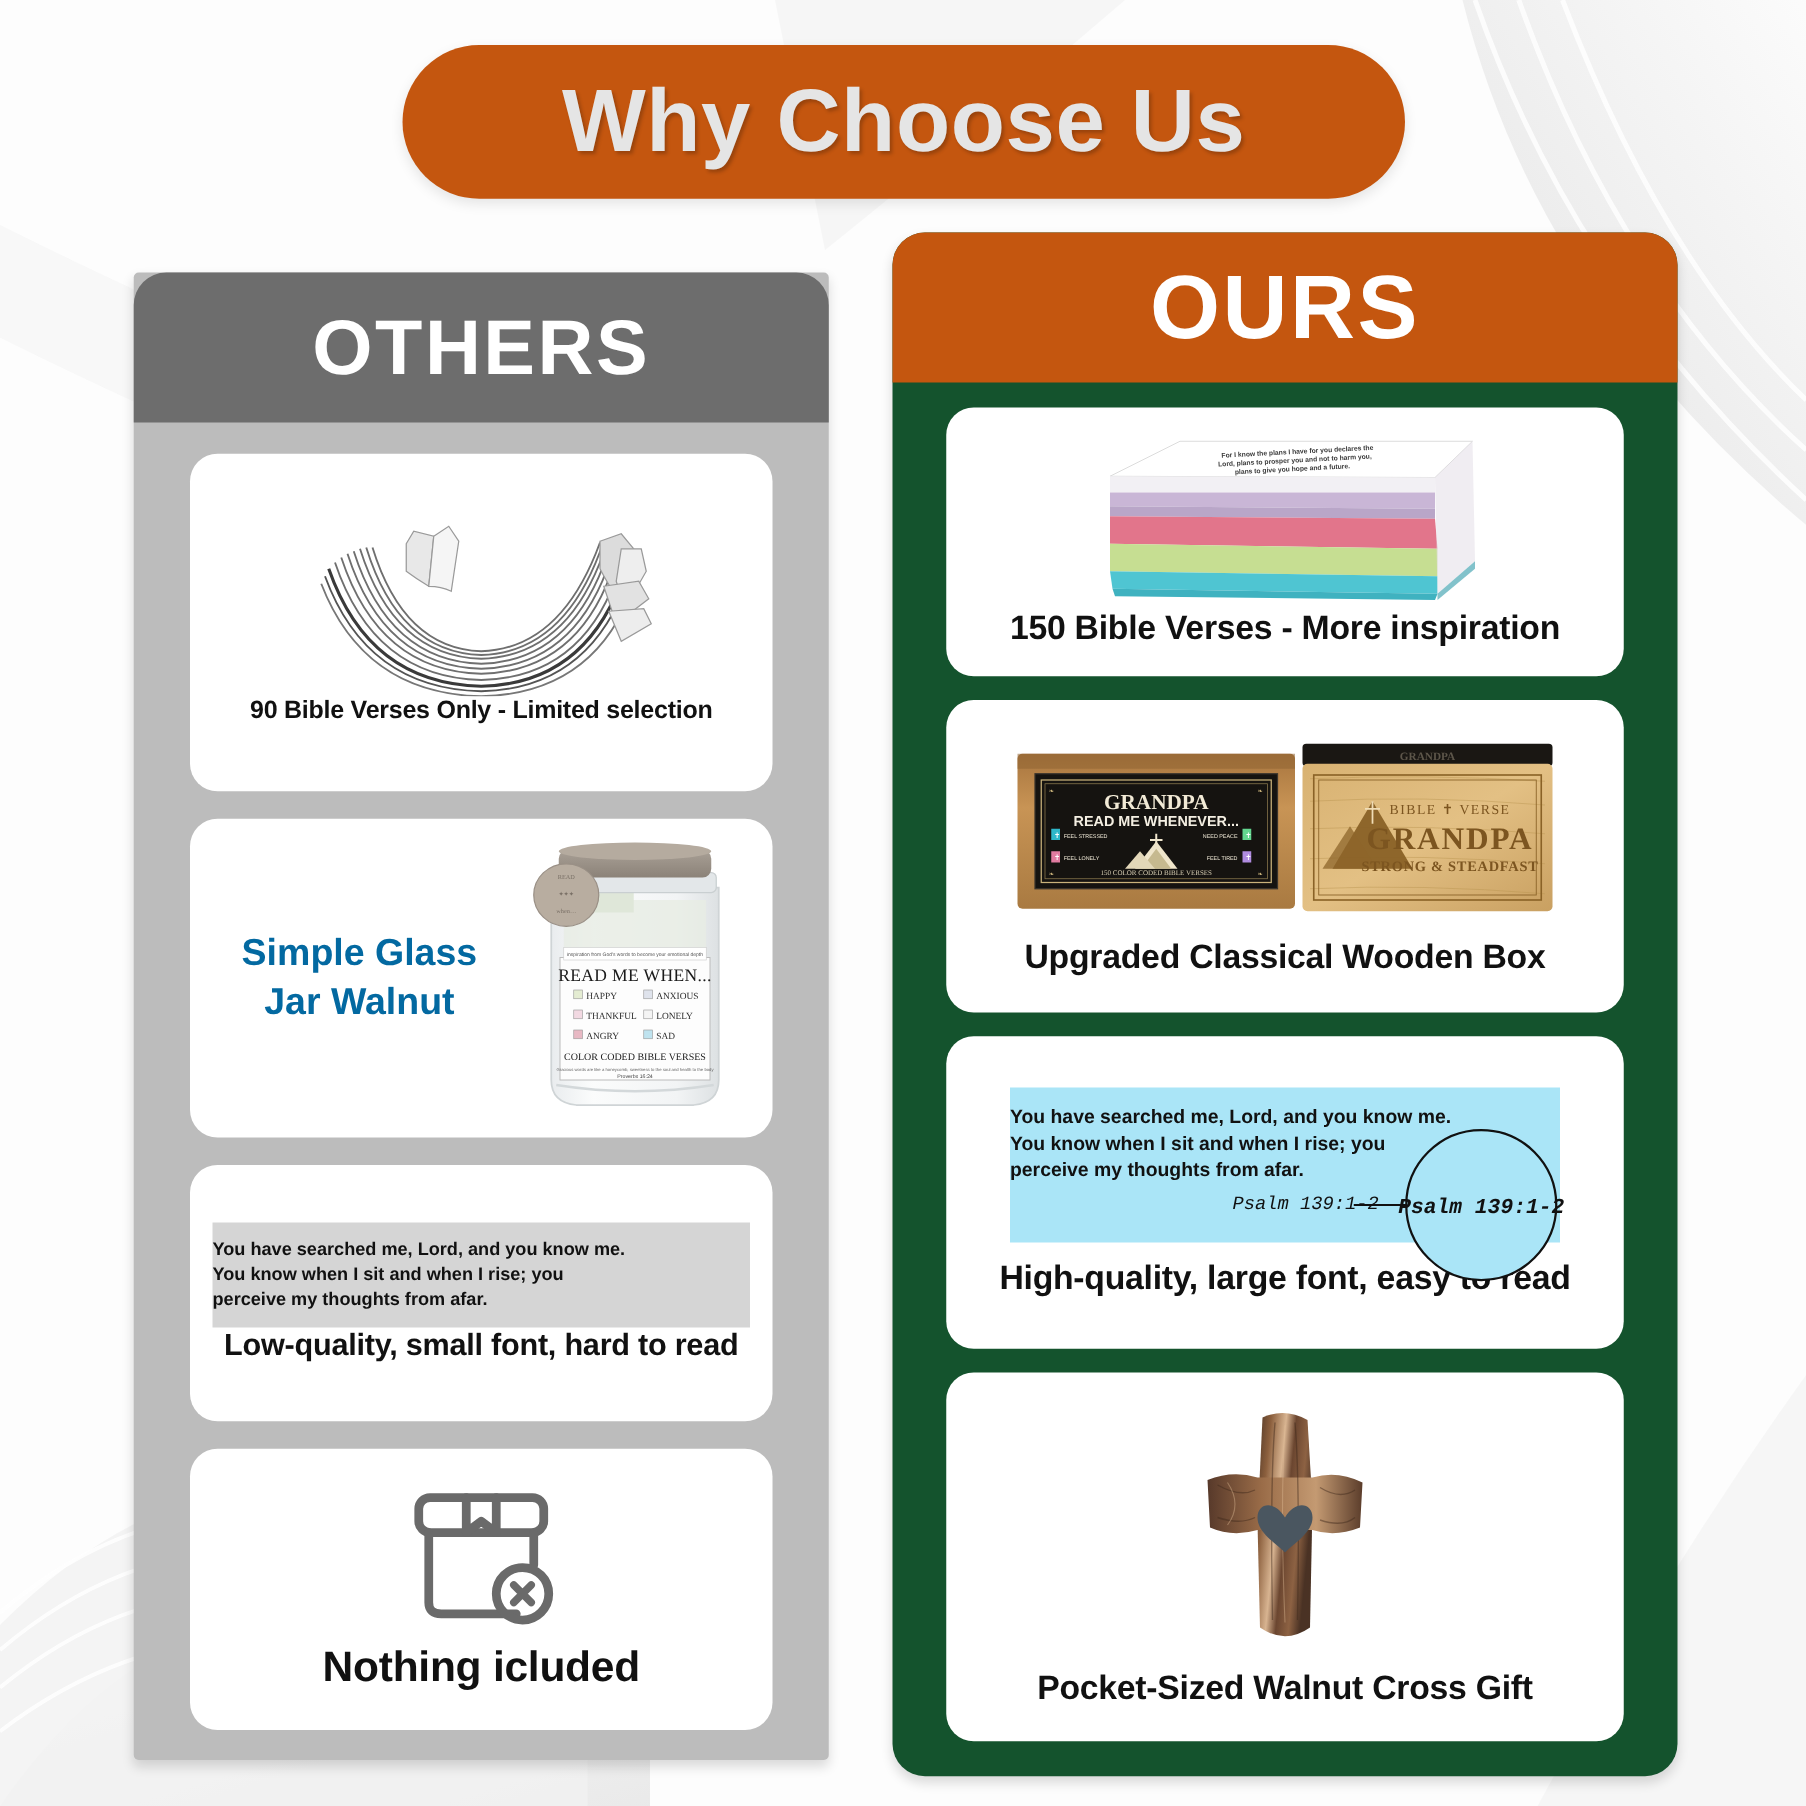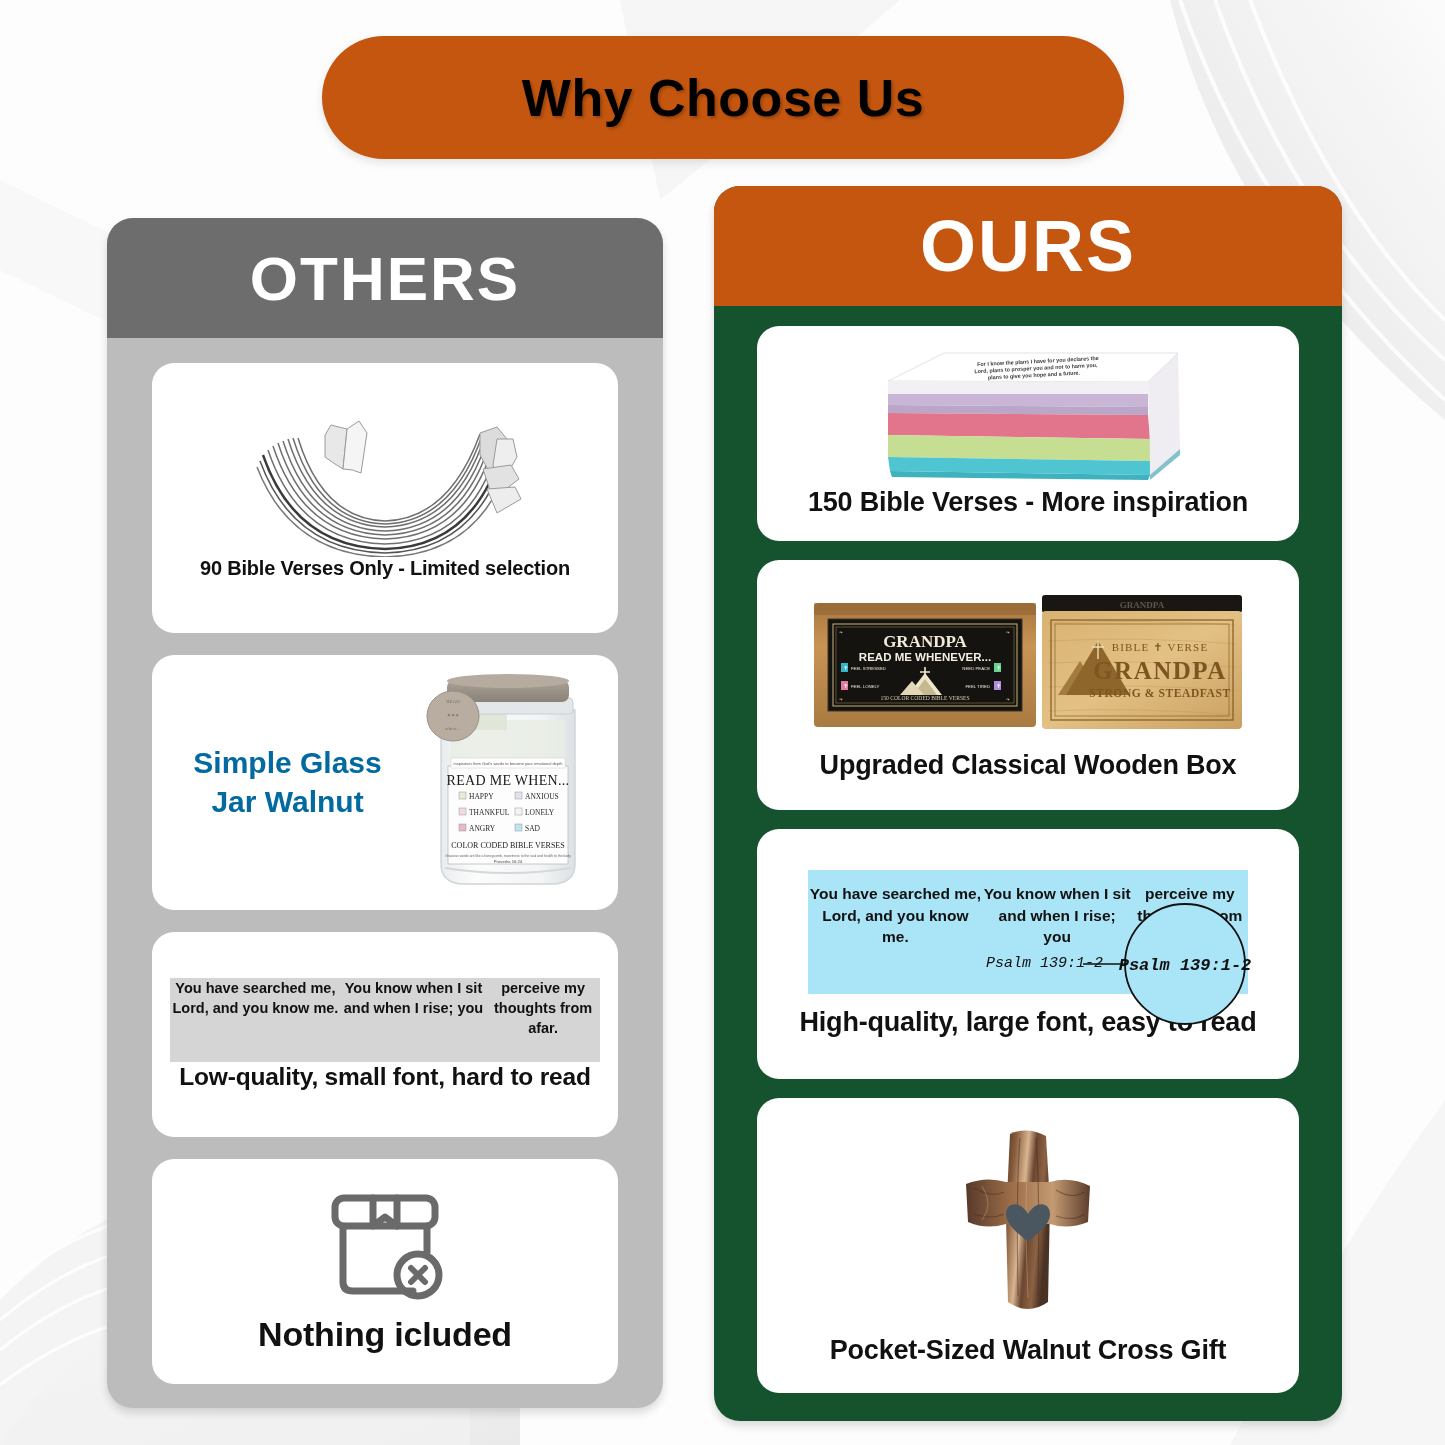--- a/index.html
+++ b/index.html
@@ -18,33 +18,33 @@
   .title-pill {
     position: absolute; left: 322px; top: 36px;
     width: 802px; height: 123px;
     background: #c4560f;
     border-radius: 62px;
     display: flex; align-items: center; justify-content: center;
     z-index: 5;
     box-shadow: 0 4px 10px rgba(0,0,0,.10);
   }
   .title-pill span {
-    color: #000000; font-size: 52px; font-weight: bold;
+    color: #e5e5e5; font-size: 71px; font-weight: bold;
     letter-spacing: .5px; line-height: 1;
     font-family: "Liberation Sans", sans-serif;
     text-shadow: 2px 2px 3px rgba(0,0,0,.22);
   }
 
   
   .panel { position: absolute; z-index: 3; }
 
   .panel-others {
     left: 107px; top: 218px; width: 556px; height: 1190px;
     background: #bcbcbc;
-    border-radius: 26px;
+    border-radius: 4px;
     box-shadow: 0 5px 9px rgba(0,0,0,.14);
   }
   .panel-ours {
     left: 714px; top: 186px; width: 628px; height: 1235px;
     background: #14532d;
     border-radius: 26px;
     box-shadow: 0 5px 9px rgba(0,0,0,.14);
   }
 
   .panel-head {
@@ -101,22 +101,22 @@
 
   
   .jar-card-inner {
     display: flex; align-items: center; justify-content: center;
     width: 100%; height: 100%; gap: 10px; padding: 0 18px;
   }
   .jar-text { font-size: 30px; font-weight: bold; line-height: 1.28; color: #0369a1; text-align: center; flex: 1; }
 
   
   .verse-box {
-    text-align: center; font-weight: bold; color: #111;
-    display: flex; flex-direction: row; justify-content: center;
+    text-align: left; font-weight: bold; color: #111;
+    display: flex; flex-direction: column; justify-content: center;
   }
   .verse-gray {
     width: 430px; height: 84px; background: #d5d5d5;
     font-size: 14.5px; line-height: 1.38;
   }
   .verse-blue {
     width: 440px; height: 124px; background: #aae5f7;
     font-size: 15.5px; line-height: 1.38;
     justify-content: flex-start; padding-top: 13px;
     position: relative;

